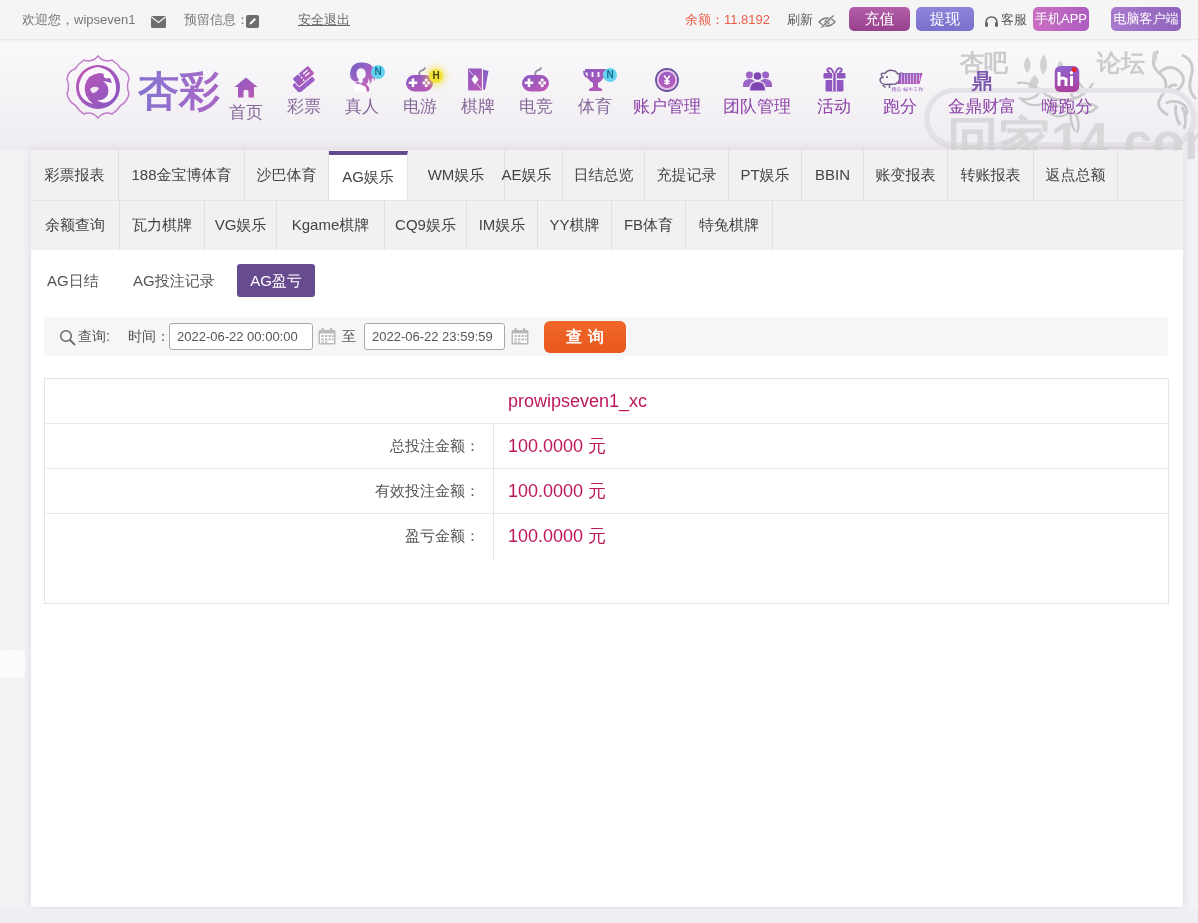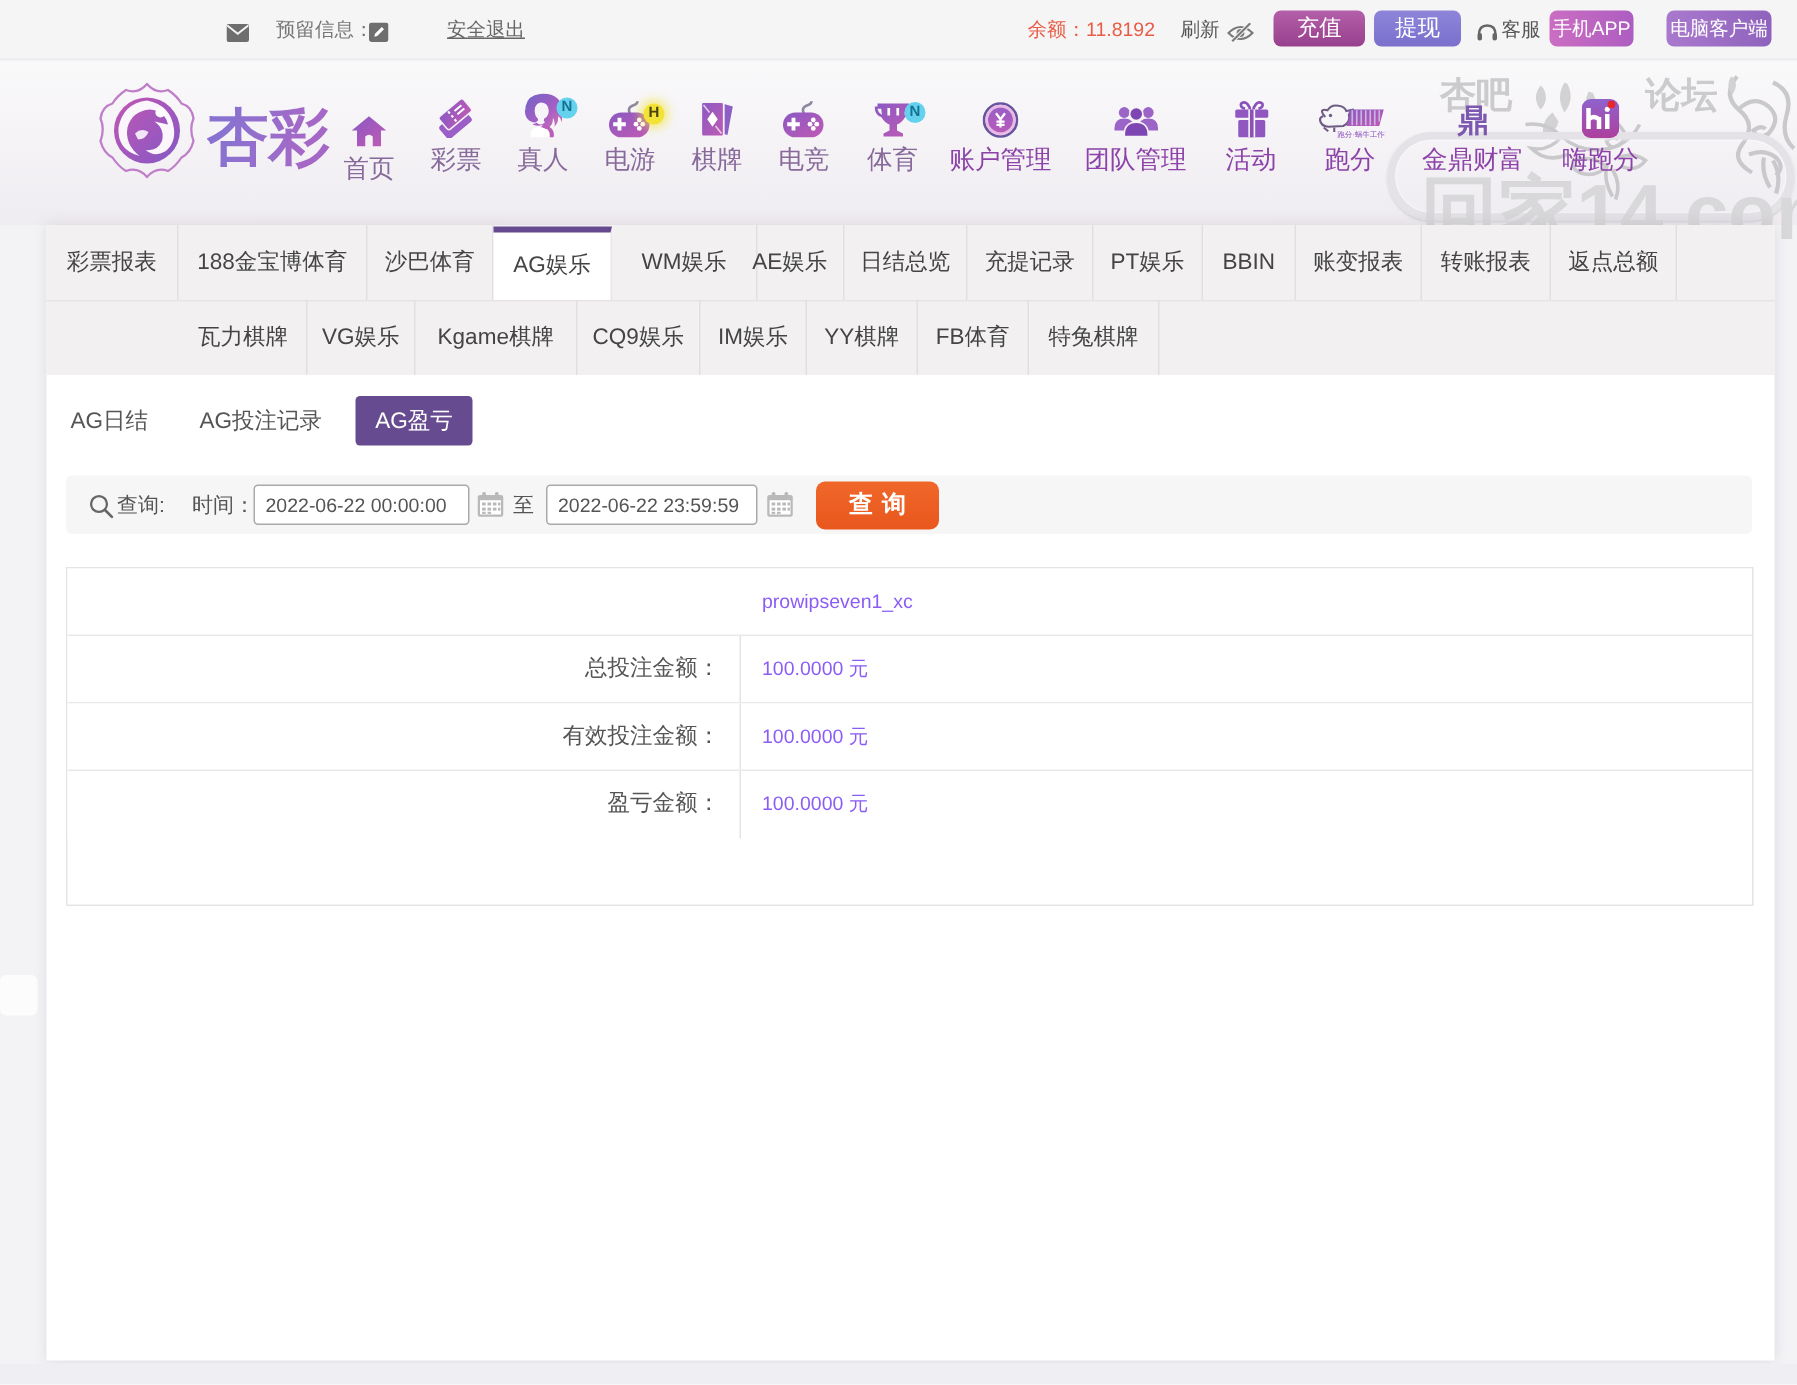--- a/index.html
+++ b/index.html
@@ -42,26 +42,27 @@
   #qbar { position:absolute; left:13px; top:167px; width:1124px; height:39px; background:#f7f6f6; border-radius:4px; }
   #qbar .q { position:absolute; top:0; height:39px; line-height:39px; font-size:14px; color:#555; white-space:nowrap; }
   .inp { position:absolute; top:6px; height:27px; width:141px; border:1px solid #a9a9a9; border-radius:3px; background:#fff; font-size:13px; color:#555; line-height:25px; padding-left:7px; }
   .cal { position:absolute; top:11px; }
   #qbtn { position:absolute; left:500px; top:4px; width:82px; height:32px; background:linear-gradient(#f0672a,#e9571d); border-radius:6px; color:#fff; font-size:16px; font-weight:bold; text-align:center; line-height:32px; letter-spacing:6px; text-indent:6px; }
 
   #tbl { position:absolute; left:13px; top:228px; width:1125px; height:226px; border:1px solid #e4e4e4; }
   .trow { position:relative; height:45px; border-bottom:1px solid #e9e9e9; background:#fff; }
   .trow:last-child { border-bottom:none; }
   .tl { position:absolute; left:0; top:0; width:449px; height:100%; border-right:1px solid #e4e4e4; text-align:right; line-height:44px; padding-right:13px; font-size:15px; color:#555; }
-  .tv { position:absolute; left:463px; top:0; line-height:44px; font-size:13px; color:#8b5cf6; }
+  .tv { position:absolute; left:463px; top:0; line-height:44px; font-size:18px; color:#be185d; }
 </style>
 </head>
 <body>
 
 <div id="topbar">
+  <span class="it" style="left:22px;">欢迎您，wipseven1</span>
   <span class="it" style="left:151px;top:1px;">
     <svg width="15" height="12" viewBox="0 0 15 12" style="vertical-align:middle;">
         <rect x="0" y="0" width="15" height="12" rx="1.5" fill="#6e6e6e"></rect>
         <path d="M0.5 1 L7.5 6.5 L14.5 1" stroke="#f5f4f5" stroke-width="1.3" fill="none"></path>
       </svg>
   </span>
   <span class="it" style="left:184px;">预留信息：</span>
   <span class="it" style="left:246px;top:1px;">
     <svg width="13" height="13" viewBox="0 0 13 13" style="vertical-align:middle;">
         <rect width="13" height="13" rx="2" fill="#6e6e6e"></rect>
@@ -324,20 +325,21 @@
   <div class="tab r1" style="left:377px;width:97px;">WM娱乐</div>
   <div class="tab r1" style="left:460px;width:72px;">AE娱乐</div>
   <div class="tab r1" style="left:532px;width:82px;">日结总览</div>
   <div class="tab r1" style="left:614px;width:84px;">充提记录</div>
   <div class="tab r1" style="left:698px;width:73px;">PT娱乐</div>
   <div class="tab r1" style="left:771px;width:62px;">BBIN</div>
   <div class="tab r1" style="left:833px;width:84px;">账变报表</div>
   <div class="tab r1" style="left:917px;width:86px;">转账报表</div>
   <div class="tab r1" style="left:1003px;width:84px;">返点总额</div>
 
+  <div class="tab r2" style="left:0;width:89px;">余额查询</div>
   <div class="tab r2" style="left:89px;width:85px;">瓦力棋牌</div>
   <div class="tab r2" style="left:174px;width:72px;">VG娱乐</div>
   <div class="tab r2" style="left:246px;width:108px;">Kgame棋牌</div>
   <div class="tab r2" style="left:354px;width:82px;">CQ9娱乐</div>
   <div class="tab r2" style="left:436px;width:71px;">IM娱乐</div>
   <div class="tab r2" style="left:507px;width:74px;">YY棋牌</div>
   <div class="tab r2" style="left:581px;width:74px;">FB体育</div>
   <div class="tab r2" style="left:655px;width:87px;">特兔棋牌</div>
 
   <div class="subtab" style="left:16px;">AG日结</div>

